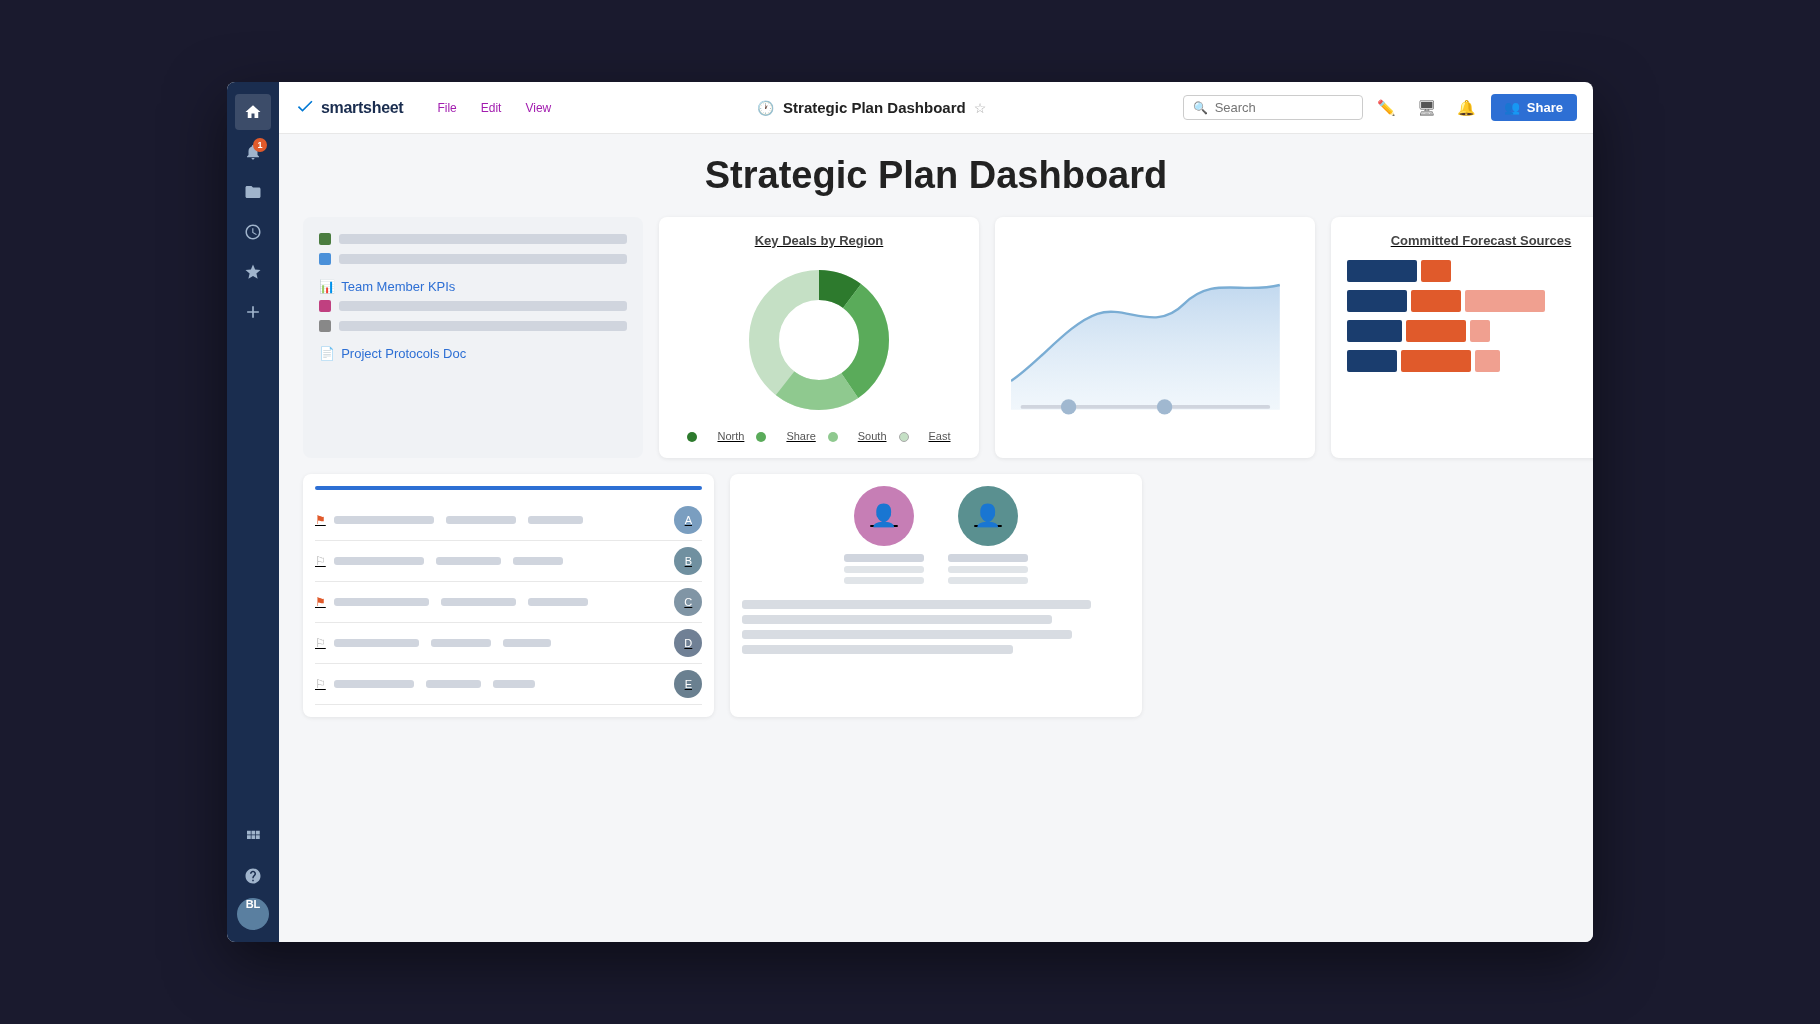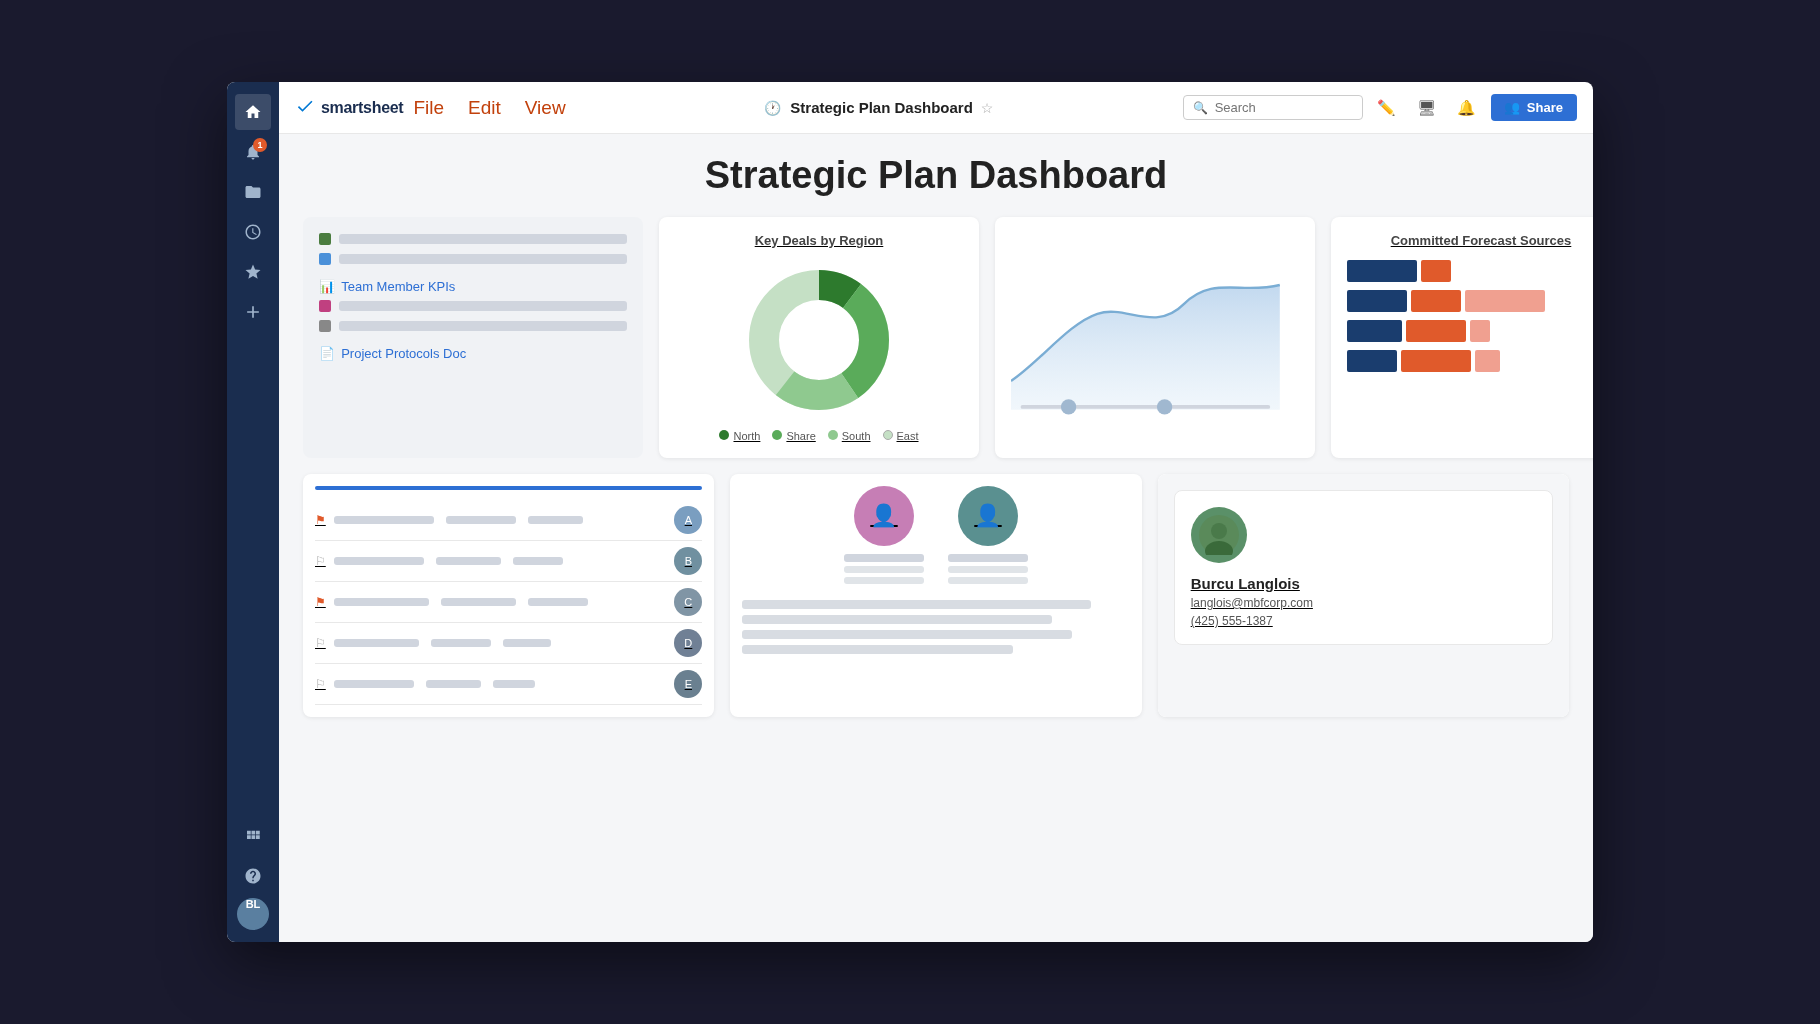--- a/index.html
+++ b/index.html
@@ -76,29 +76,30 @@
       height: 52px;
       display: flex;
       align-items: center;
       padding: 0 16px;
       border-bottom: 1px solid #e8e8e8;
       flex-shrink: 0;
     }
     .logo {
       display: flex; align-items: center; gap: 6px;
       font-size: 18px; font-weight: 700; color: #1a2d4f;
+      margin-right: 24px;
     }
     .logo-icon { color: #0078d4; font-size: 16px; }
     .nav-menu {
       display: flex; gap: 4px;
     }
     .nav-item {
       padding: 4px 10px;
-      font-size: 19px;
-      color: #c2410c;
+      font-size: 12px;
+      color: #a21caf;
       cursor: pointer;
       border-radius: 4px;
     }
     .topnav-center {
       flex: 1;
       display: flex;
       align-items: center;
       justify-content: center;
       gap: 8px;
     }
@@ -195,21 +196,21 @@
     }
     
     .donut-container {
       display: flex; flex-direction: column; align-items: center;
     }
     .donut-legend {
       display: flex; gap: 12px; flex-wrap: wrap; justify-content: center;
       margin-top: 10px;
     }
     .legend-item {
-      display: flex; align-items: flex-start; gap: 4px;
+      display: flex; align-items: flex-end; gap: 20px;
       font-size: 11px; color: #555;
     }
     .legend-dot {
       width: 10px; height: 10px; border-radius: 50%;
     }
     
     .bar-chart-container {
       display: flex; flex-direction: column; gap: 8px;
     }
     .stacked-bar-row {
@@ -532,32 +533,16 @@
           </div>
 
           <div style="margin-top:16px;display:flex;flex-direction:column;gap:6px;">
             <div style="height:9px;background:#d8dce2;border-radius:3px;width:90%;"></div>
             <div style="height:9px;background:#d8dce2;border-radius:3px;width:80%;"></div>
             <div style="height:9px;background:#d8dce2;border-radius:3px;width:85%;"></div>
             <div style="height:9px;background:#d8dce2;border-radius:3px;width:70%;"></div>
           </div>
         </div>
 
-        <div class="card" style="padding:0;">
-          <div style="background:#f5f6f8;border-radius:8px;padding:16px;height:100%;">
-            <div class="contact-card">
-              <div class="contact-avatar">
-                <svg width="40" height="40" viewBox="0 0 40 40">
-                  <circle cx="20" cy="20" r="20" fill="#5a8a5a"></circle>
-                  <circle cx="20" cy="16" r="8" fill="#4a7a4a"></circle>
-                  <ellipse cx="20" cy="36" rx="14" ry="10" fill="#3a6a3a"></ellipse>
-                </svg>
-              </div>
-              <span class="contact-name">Burcu Langlois</span>
-              <span class="contact-email">langlois@mbfcorp.com</span>
-              <span class="contact-phone">(425) 555-1387</span>
-            </div>
-          </div>
-        </div>
       </div>
     </div>
   </div>
 </div>
 
 </body></html>

